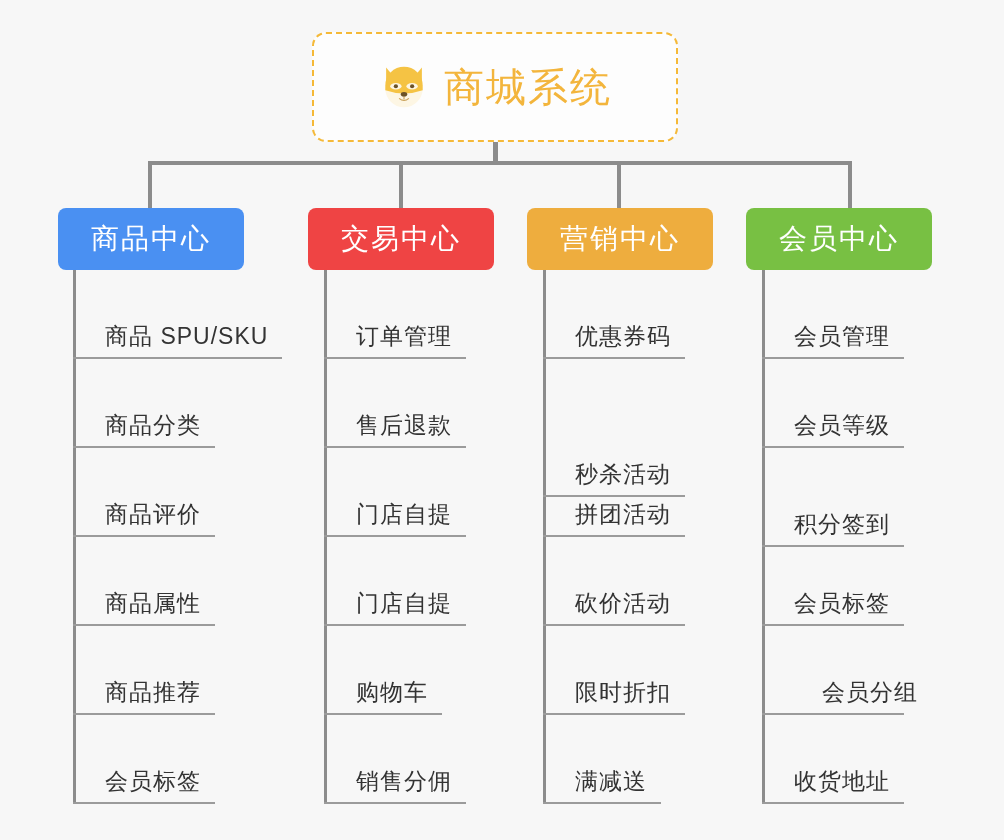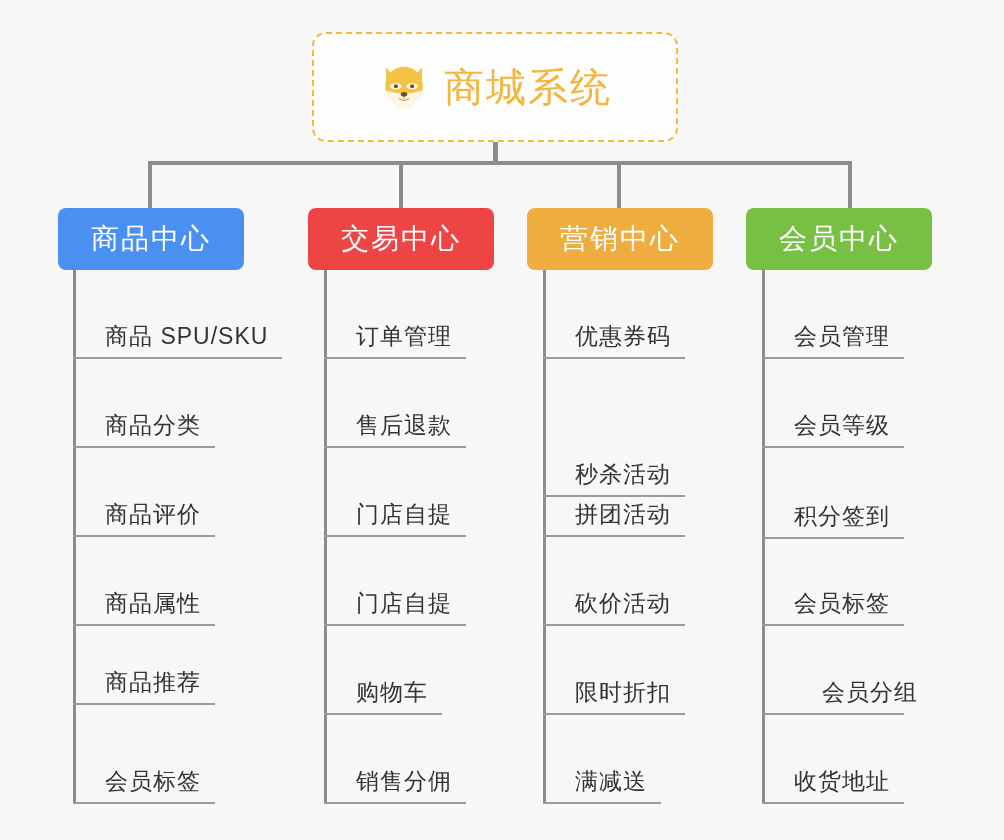--- a/index.html
+++ b/index.html
@@ -153,21 +153,21 @@
       </div>
       <div class="leaf-item" style="top: 89px; width: 142px;">
         <span class="leaf-label">商品分类</span>
       </div>
       <div class="leaf-item" style="top: 178px; width: 142px;">
         <span class="leaf-label">商品评价</span>
       </div>
       <div class="leaf-item" style="top: 267px; width: 142px;">
         <span class="leaf-label">商品属性</span>
       </div>
-      <div class="leaf-item" style="top: 346px; width: 142px;">
+      <div class="leaf-item" style="top: 356px; width: 142px;">
         <span class="leaf-label">商品推荐</span>
       </div>
       <div class="leaf-item" style="top: 445px; width: 142px;">
         <span class="leaf-label">会员标签</span>
       </div>
     </div>
   <div class="leaf-col" id="col-1" style="left: 324px; height: 534px;">
       <div class="rail" style="height: 534px; background: rgb(140, 140, 140);"></div>
       <div class="leaf-item" style="top: 0px; width: 142px;">
         <span class="leaf-label">订单管理</span>
@@ -210,21 +210,21 @@
       </div>
     </div>
   <div class="leaf-col" id="col-3" style="left: 762px; height: 534px;">
       <div class="rail" style="height: 534px; background: rgb(140, 140, 140);"></div>
       <div class="leaf-item" style="top: 0px; width: 142px;">
         <span class="leaf-label">会员管理</span>
       </div>
       <div class="leaf-item" style="top: 89px; width: 142px;">
         <span class="leaf-label">会员等级</span>
       </div>
-      <div class="leaf-item" style="top: 180px; width: 142px;">
+      <div class="leaf-item" style="top: 188px; width: 142px;">
         <span class="leaf-label">积分签到</span>
       </div>
       <div class="leaf-item" style="top: 267px; width: 142px;">
         <span class="leaf-label">会员标签</span>
       </div>
       <div class="leaf-item" style="top: 356px; width: 142px; padding-left: 28px;">
         <span class="leaf-label">会员分组</span>
       </div>
       <div class="leaf-item" style="top: 445px; width: 142px; align-items: flex-end;">
         <span class="leaf-label">收货地址</span>

